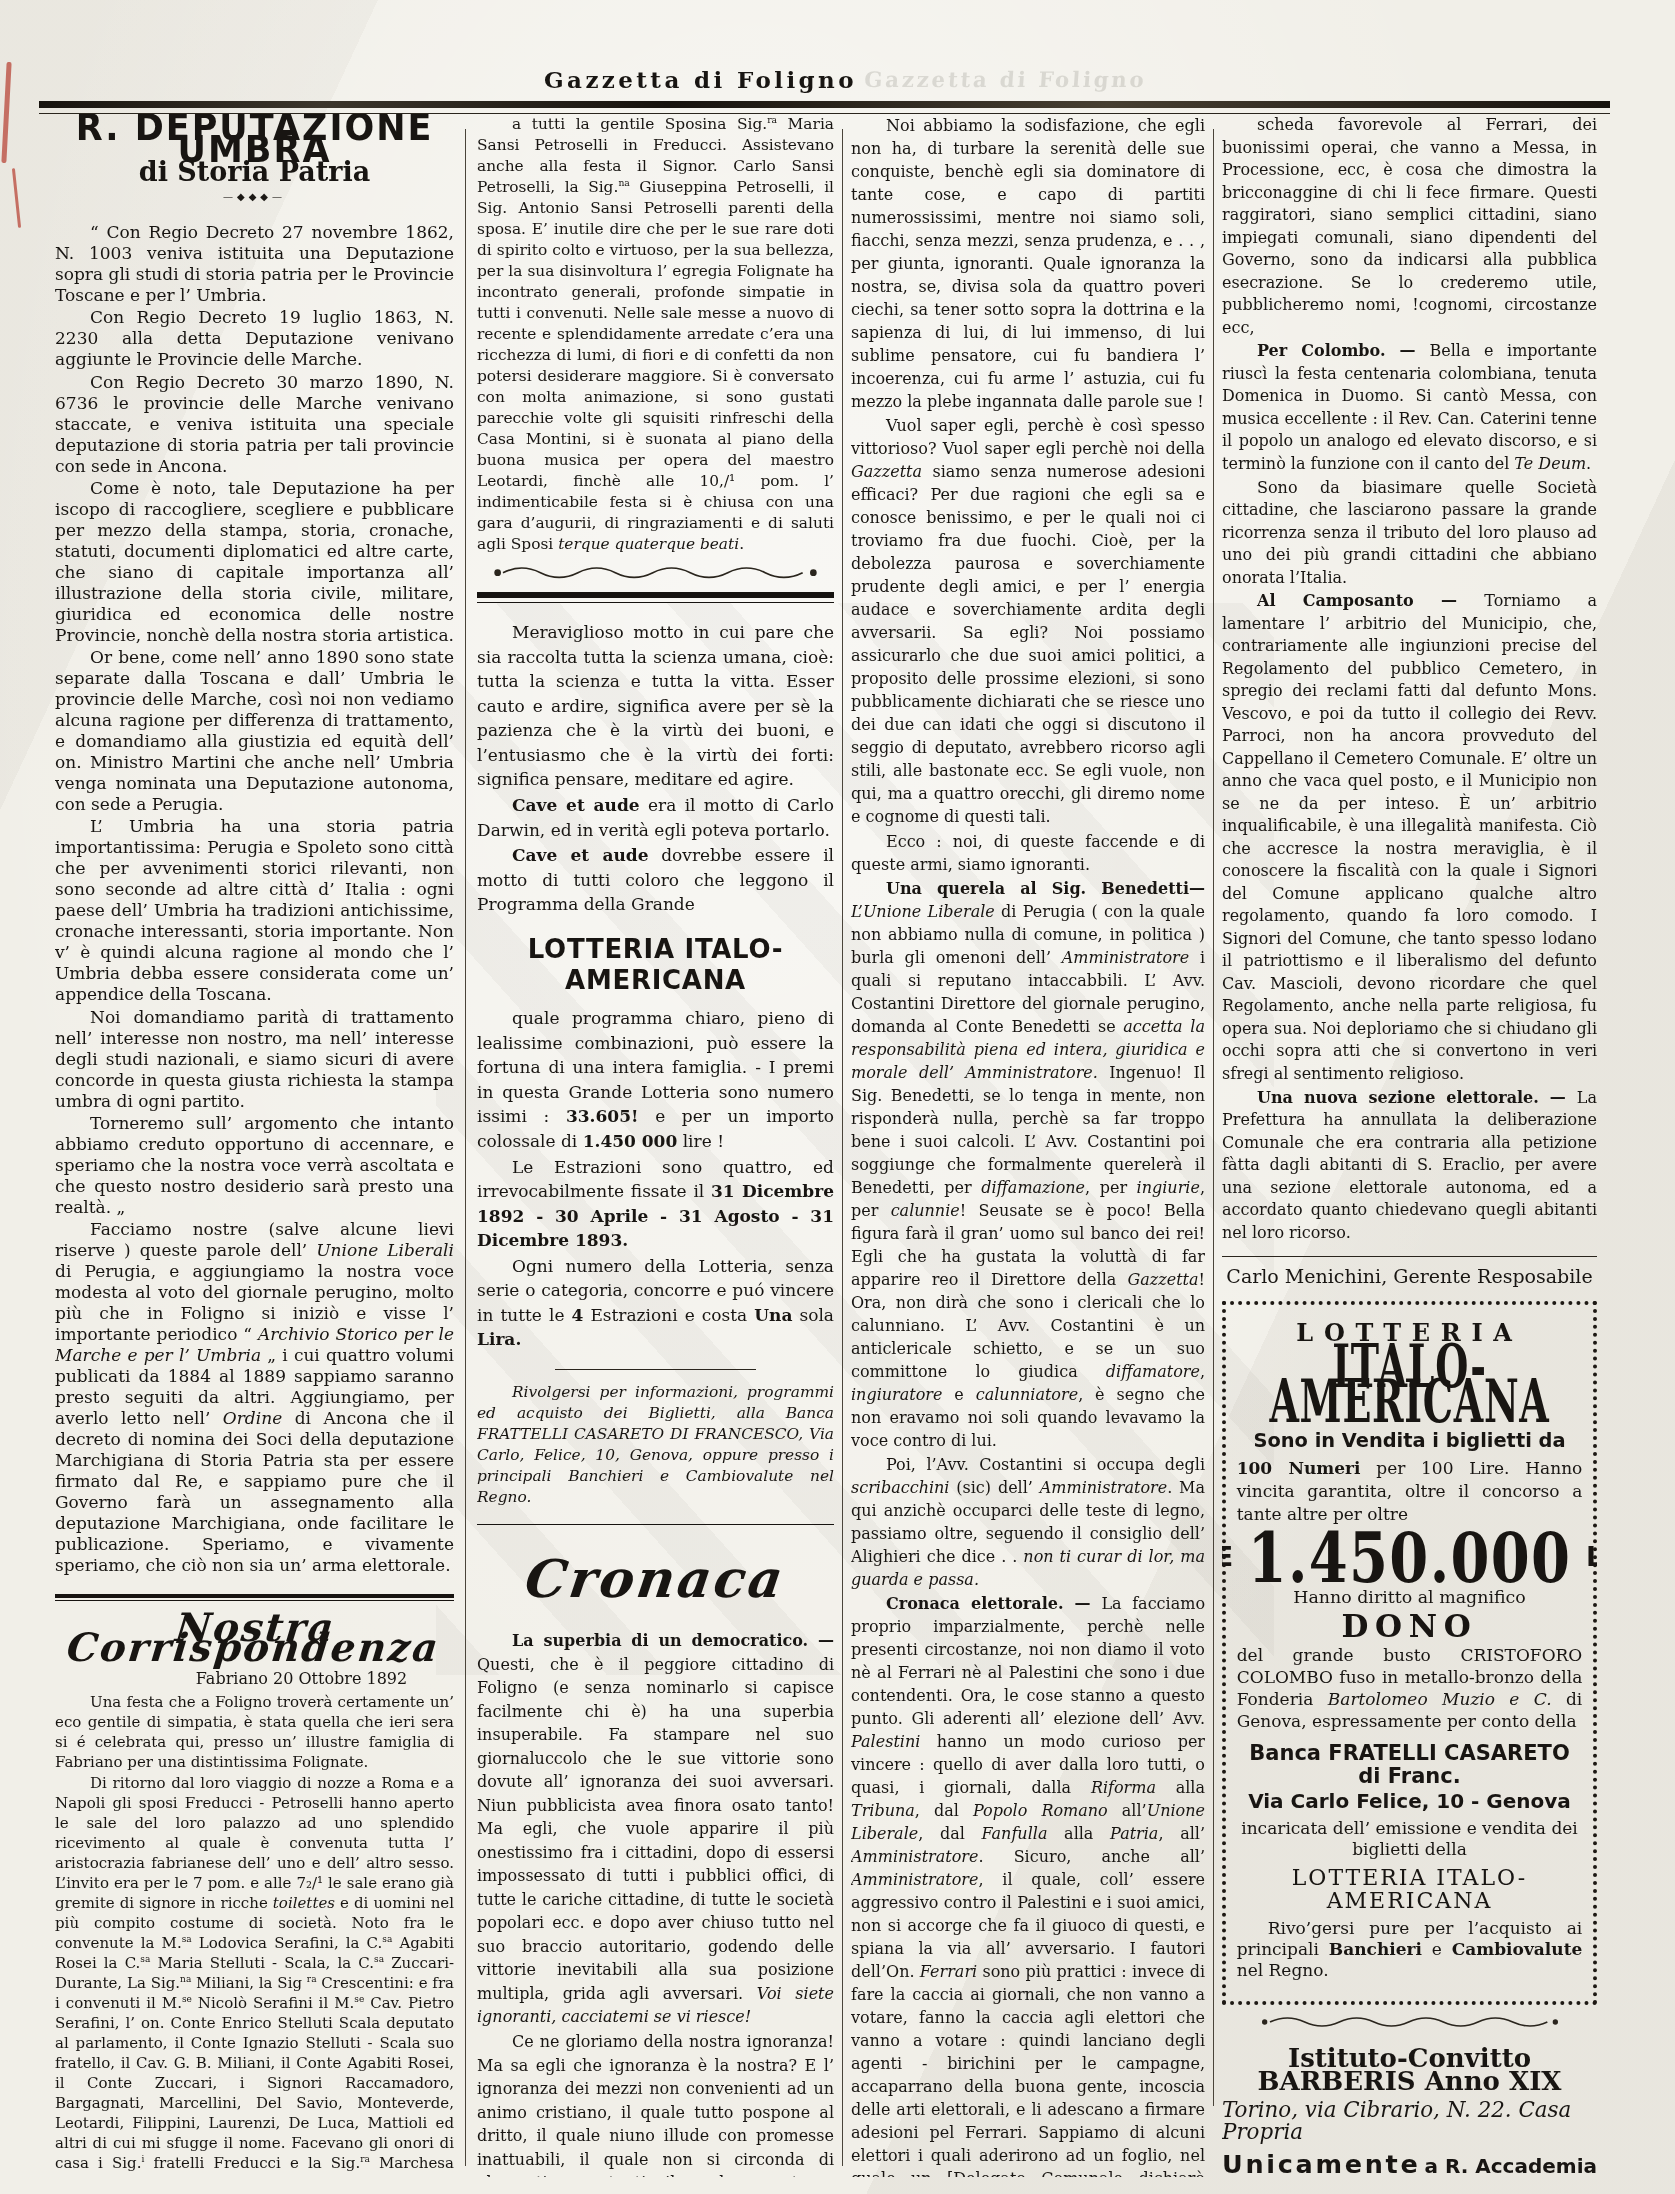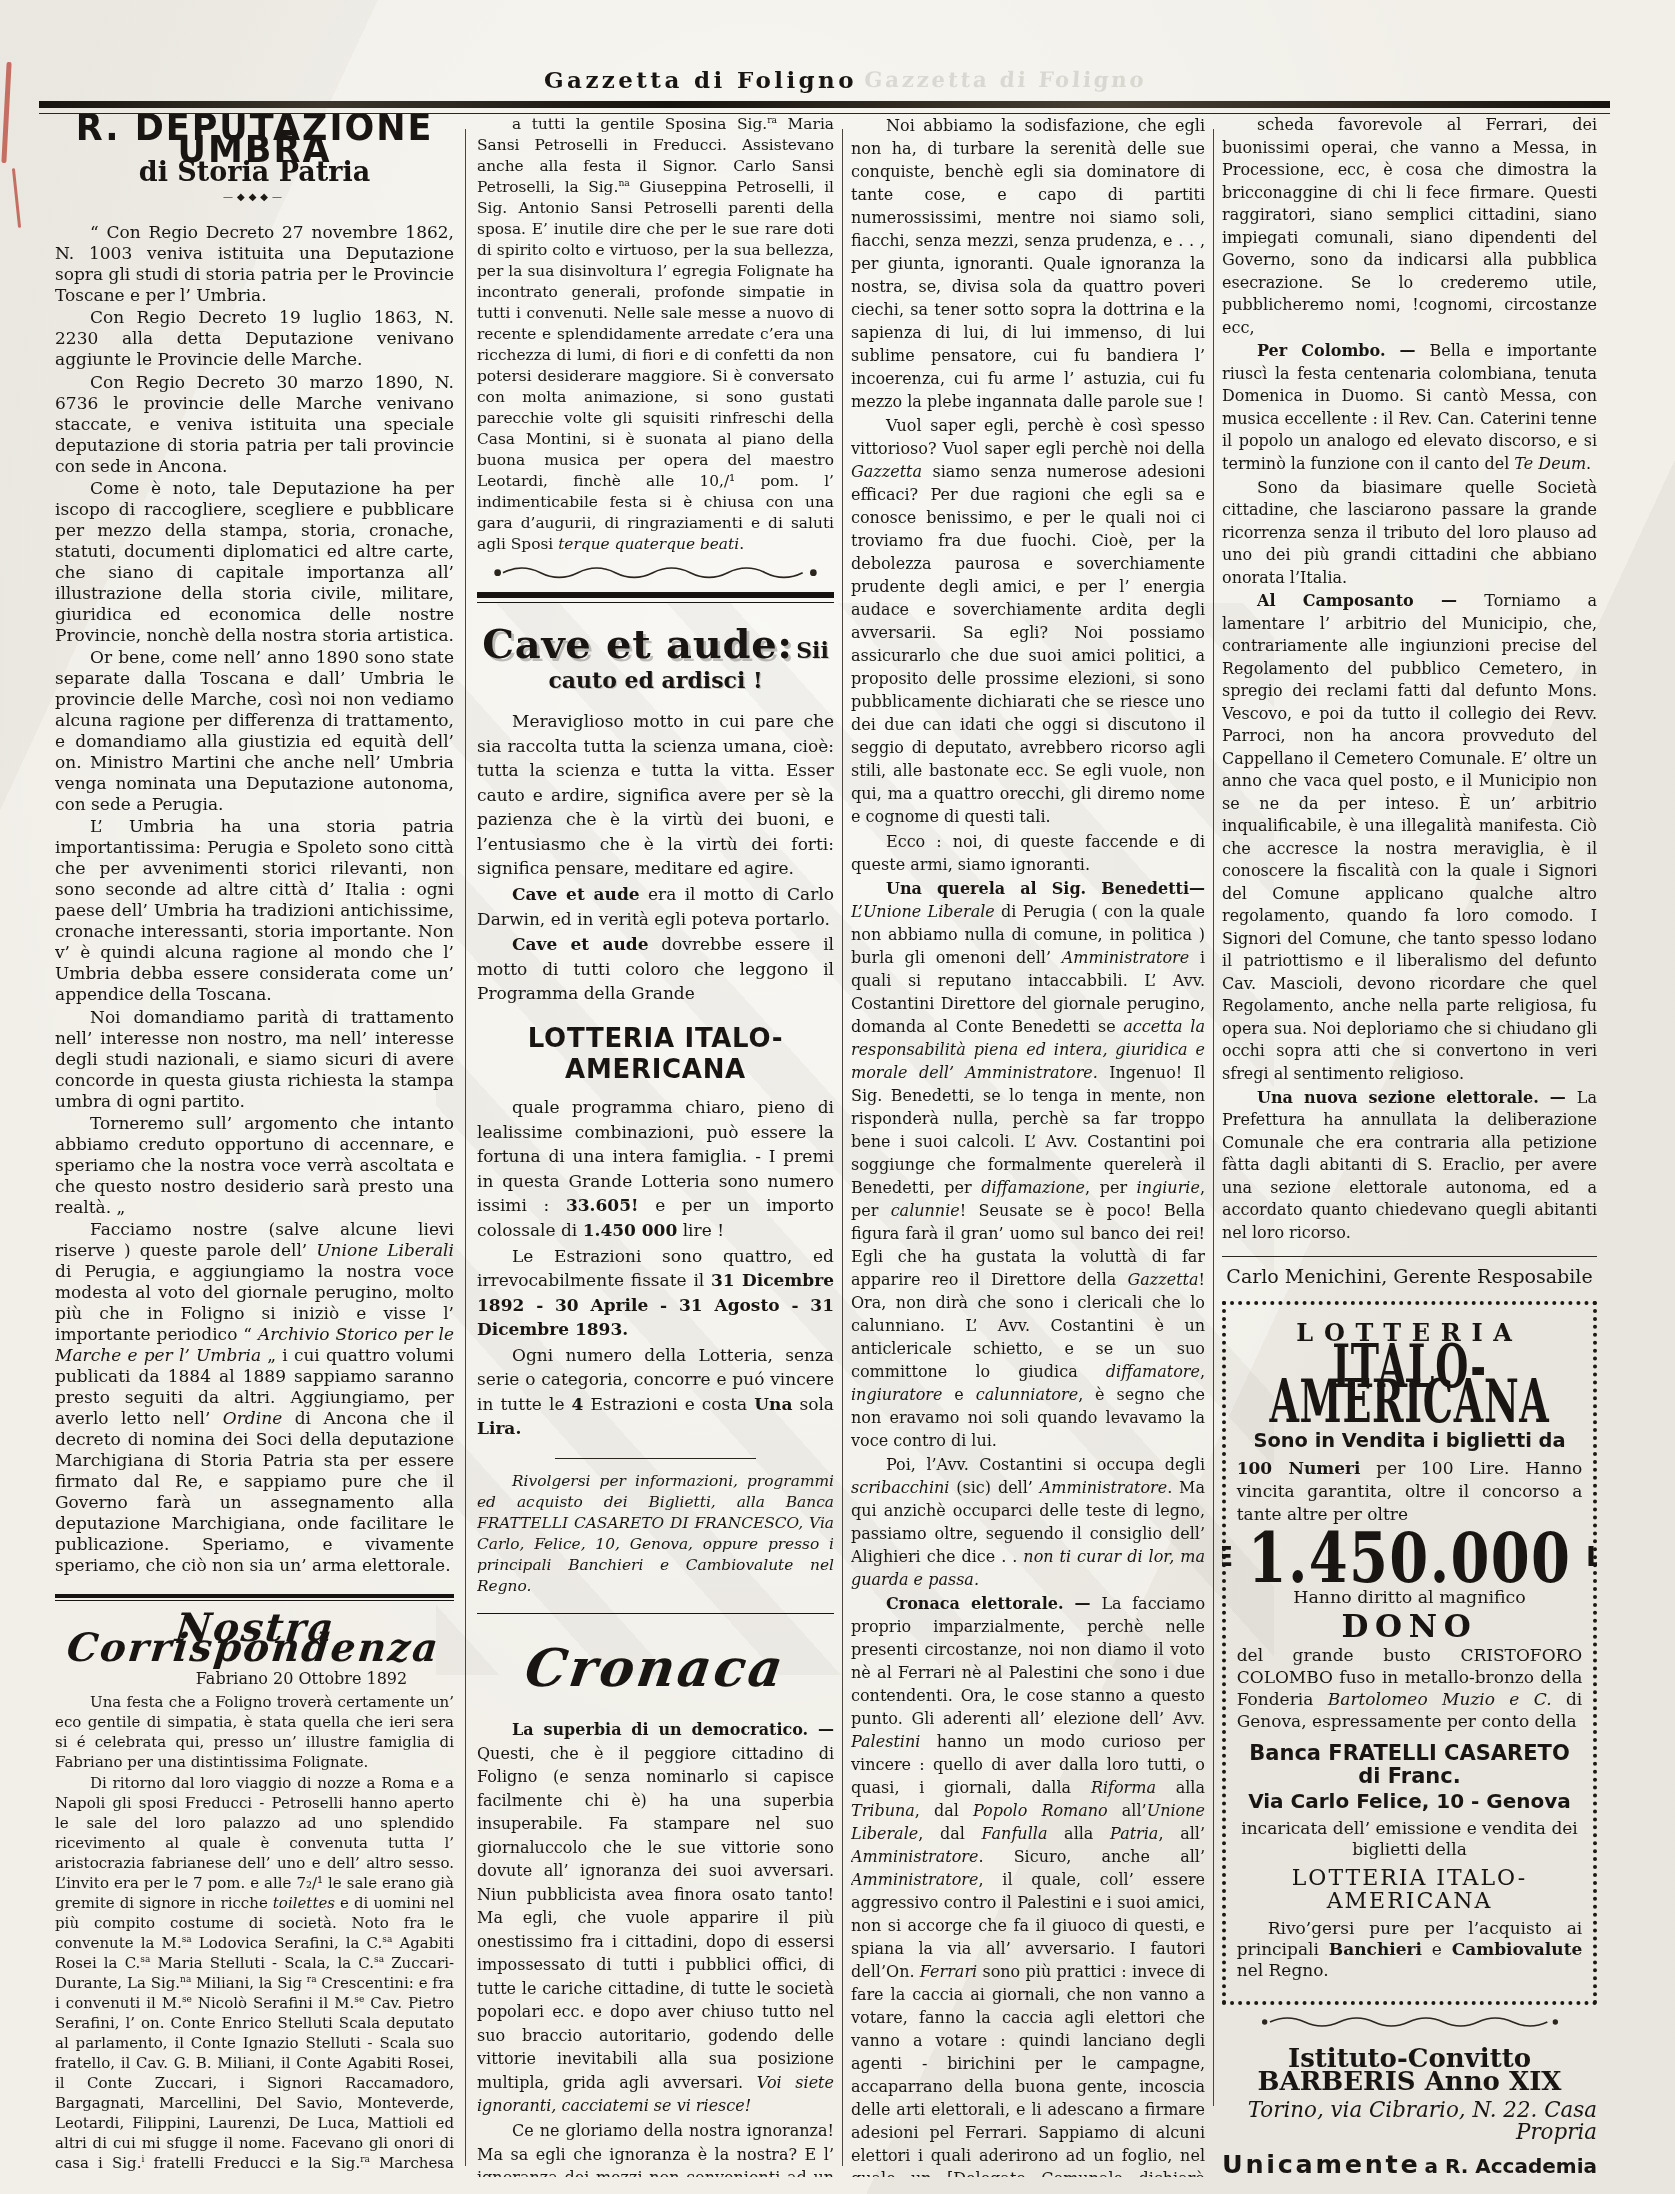--- a/index.html
+++ b/index.html
@@ -87,21 +87,21 @@
   .ad-dono{font-weight:bold;font-size:31px;letter-spacing:6.7px;margin:6.7px 0;text-indent:0;}
   .ad-l6{font-size:17px;line-height:22px;text-align:justify;text-indent:0;}
   .ad-bank1{font-family:"DejaVu Sans",sans-serif;font-weight:bold;font-size:21px;margin-top:10px;text-indent:0;}
   .ad-bank2{font-family:"DejaVu Sans",sans-serif;font-weight:bold;font-size:20px;margin:2.7px 0 5.4px;text-indent:0;}
   .ad-l7{font-size:17px;line-height:21.4px;text-indent:0;}
   .ad-l8{font-size:22px;letter-spacing:2px;margin:6.7px 0 5.4px;text-indent:0;}
   .ad-l9{font-size:17px;line-height:21.4px;text-align:justify;text-indent:31px;}
 
   .barb{margin-top:17.4px;}
   .barb-l1{font-size:26px;text-align:center;text-indent:0;font-weight:600;}
-  .barb-l2{font-style:italic;font-size:21.4px;text-align:right;text-indent:0;margin:6.7px 0 9.4px;}
+  .barb-l2{font-style:italic;font-size:21.4px;text-align:left;text-indent:0;margin:6.7px 0 9.4px;}
   .barb-row{display:flex;justify-content:space-between;align-items:baseline;text-indent:0;}
   .barb-big{font-family:"DejaVu Sans",sans-serif;font-weight:bold;font-size:25.5px;letter-spacing:2.7px;}
   .barb-b{font-family:"DejaVu Sans",sans-serif;font-weight:bold;font-size:20px;}
 </style>
 </head>
 <body>
 
 <div class="sheet">
   <div class="stripes"></div>
   <div class="pen pen1"></div>
@@ -148,24 +148,20 @@
     <div class="cont">
         <p class="noindent">a tutti la gentile Sposina Sig.<sup>ra</sup> Maria Sansi Petroselli in Freducci. Assistevano anche alla festa il Signor. Carlo Sansi Petroselli, la Sig.<sup>na</sup> Giuseppina Petroselli, il Sig. Antonio Sansi Petroselli parenti della sposa. E’ inutile dire che per le sue rare doti di spirito colto e virtuoso, per la sua bellezza, per la sua disinvoltura l’ egregia Folignate ha incontrato generali, profonde simpatie in tutti i convenuti. Nelle sale messe a nuovo di recente e splendidamente arredate c’era una ricchezza di lumi, di fiori e di confetti da non potersi desiderare maggiore. Si è conversato con molta animazione, si sono gustati parecchie volte gli squisiti rinfreschi della Casa Montini, si è suonata al piano della buona musica per opera del maestro Leotardi, finchè alle 10,/¹ pom. l’ indimenticabile festa si è chiusa con una gara d’augurii, di ringraziamenti e di saluti agli Sposi <i>terque quaterque beati</i>.</p>
       </div>
     <svg class="squiggle" width="335" height="17.4" viewBox="0 0 500 26">
       <circle cx="14" cy="13" r="5" fill="#2a251d"></circle>
       <path d="M22 13 q28 -14 56 0 t56 0 t56 0 t56 0 t56 0 t56 0 t56 0 t56 0" stroke="#2a251d" stroke-width="2.5" fill="none"></path>
       <circle cx="486" cy="13" r="5" fill="#2a251d"></circle>
     </svg>
     <div class="cave-box">
       <div class="cave-inner-rule"></div>
-      <p class="cave-head">
-        <span class="cave-main">Cave et aude:</span>
-        <span class="cave-sub">Sii cauto ed ardisci !</span>
-      </p>
       <div class="cave-text">
           <p>Meraviglioso motto in cui pare che sia raccolta tutta la scienza umana, cioè: tutta la scienza e tutta la vitta. Esser cauto e ardire, significa avere per sè la pazienza che è la virtù dei buoni, e l’entusiasmo che è la virtù dei forti: significa pensare, meditare ed agire.</p>
           <p><b>Cave et aude</b> era il motto di Carlo Darwin, ed in verità egli poteva portarlo.</p>
           <p><b>Cave et aude</b> dovrebbe essere il motto di tutti coloro che leggono il Programma della Grande</p>
         </div>
       <p class="lot-head">LOTTERIA ITALO-AMERICANA</p>
       <div class="cave-text">
           <p class="noindent">quale programma chiaro, pieno di lealissime combinazioni, può essere la fortuna di una intera famiglia. - I premi in questa Grande Lotteria sono numero issimi : <b>33.605!</b> e per un importo colossale di <b>1.450 000</b> lire !</p>
           <p>Le Estrazioni sono quattro, ed irrevocabilmente fissate il <b>31 Dicembre 1892 - 30 Aprile - 31 Agosto - 31 Dicembre 1893.</b></p>
           <p>Ogni numero della Lotteria, senza serie o categoria, concorre e puó vincere in tutte le <b>4</b> Estrazioni e costa <b>Una</b> sola <b>Lira.</b></p>

